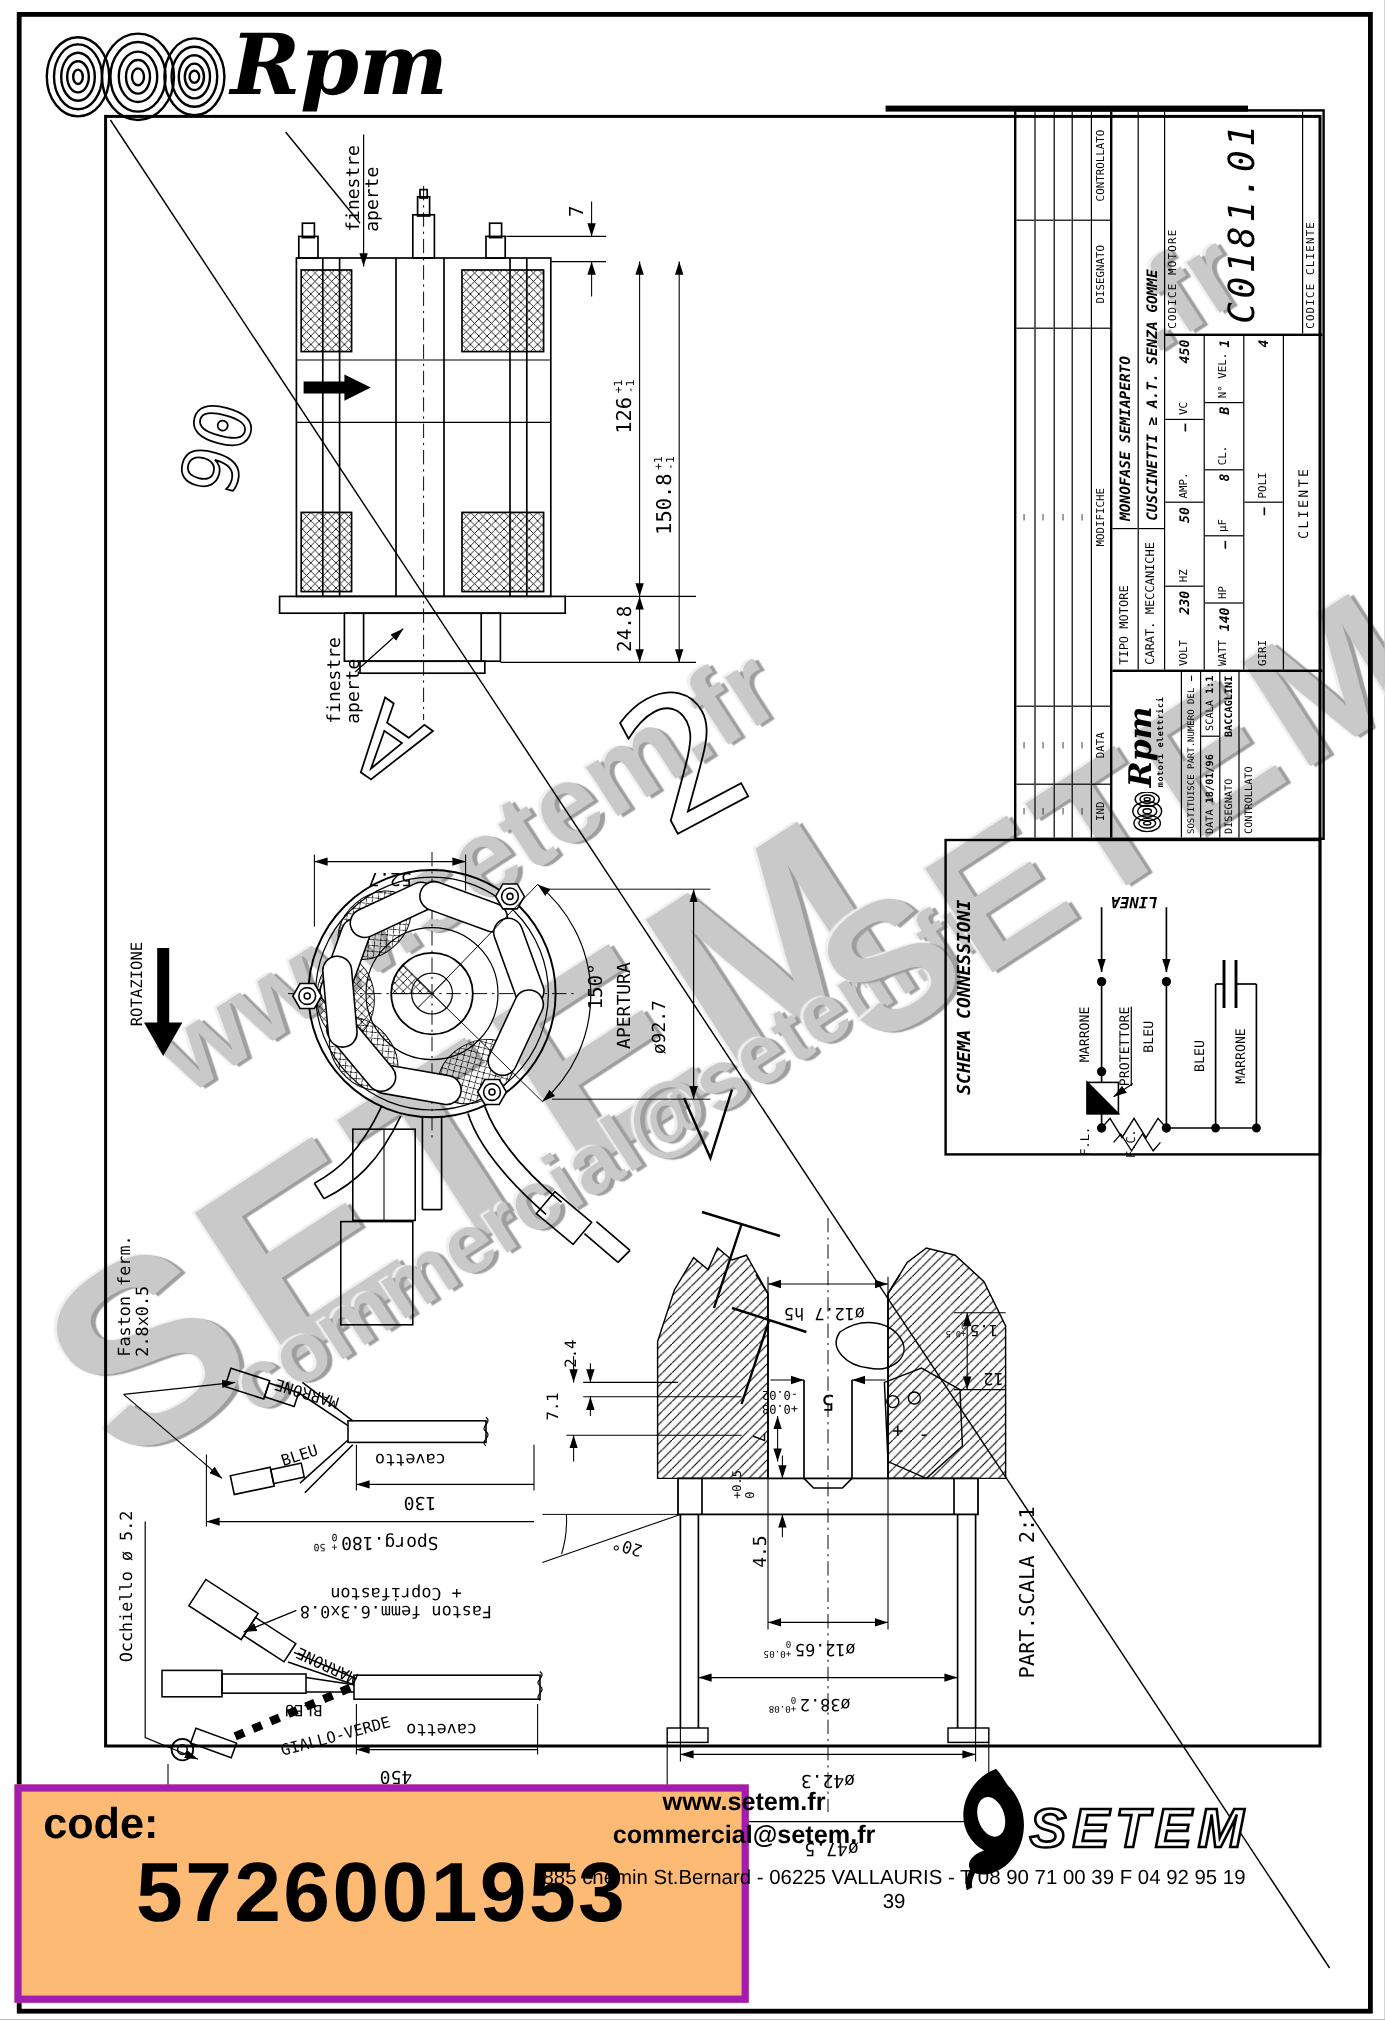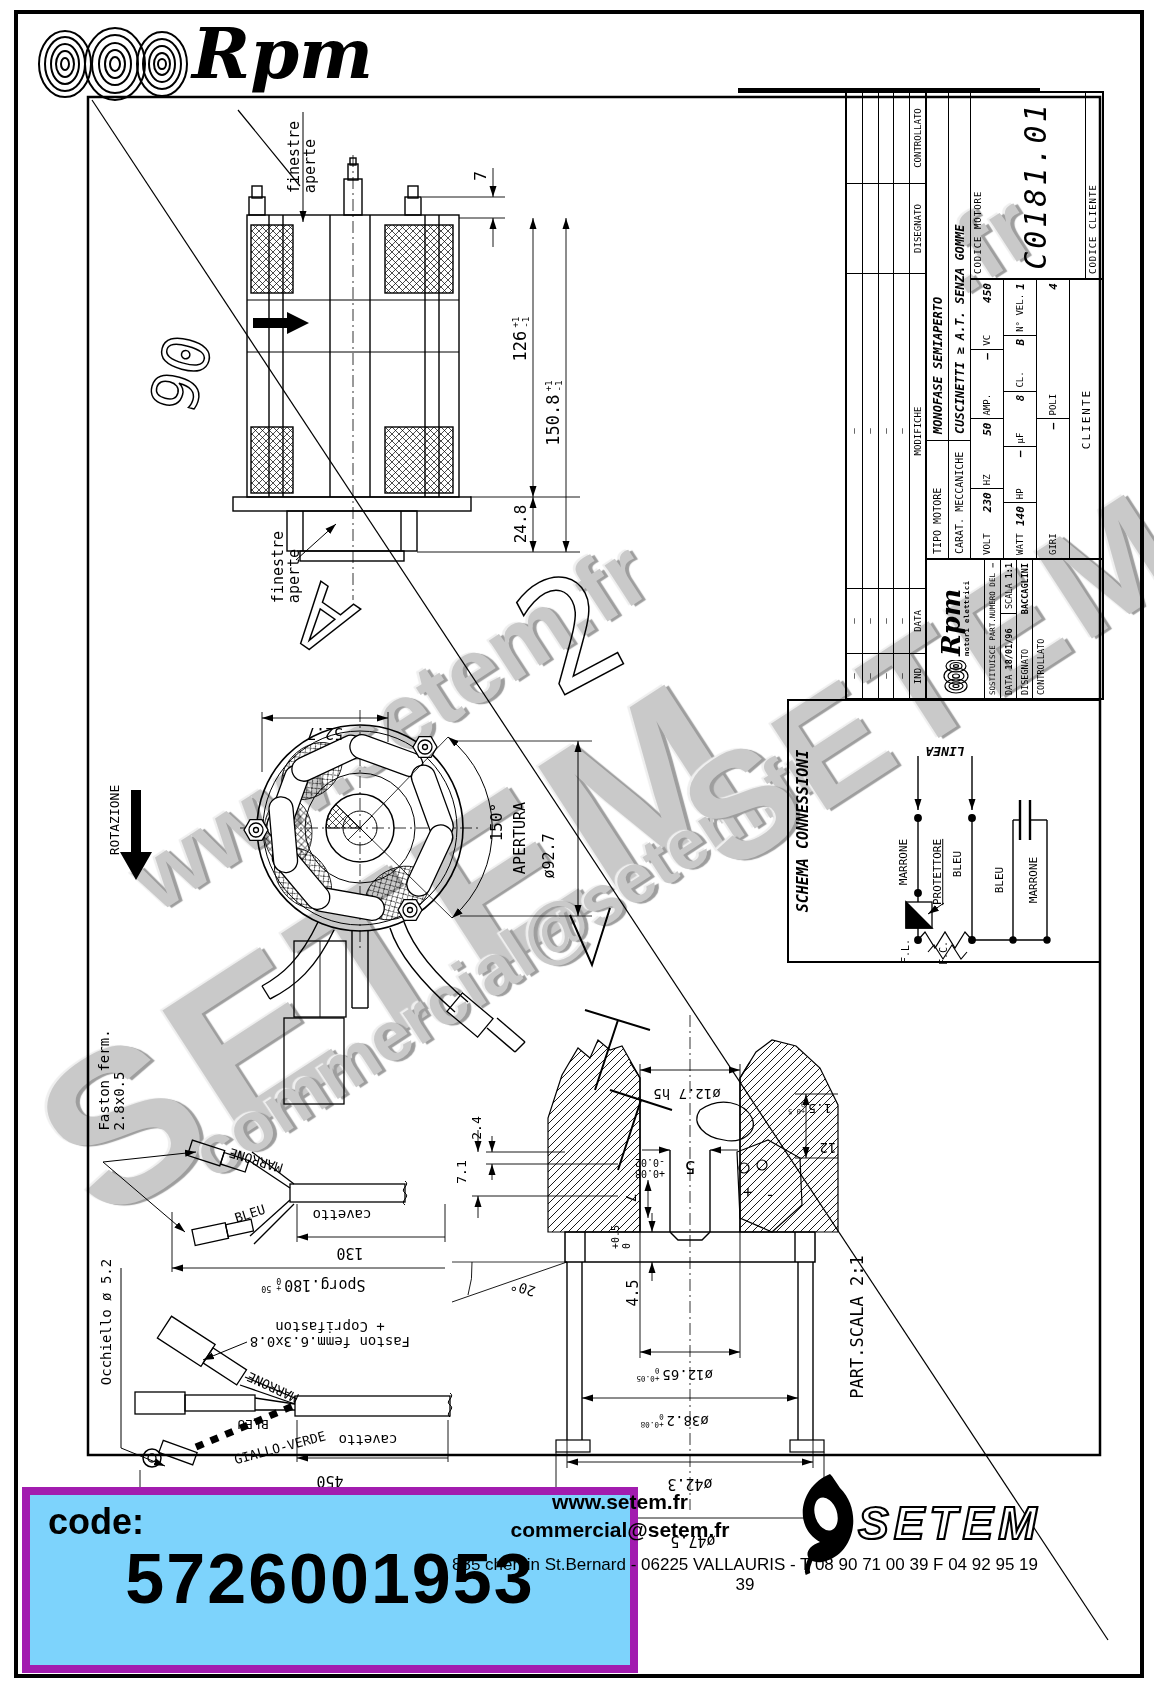--- a/index.html
+++ b/index.html
@@ -58,22 +58,22 @@
   .pair:last-child{border-right:none;}
   .pair .pk{font-size:9px;}
   .pair .pv{font-style:italic;font-weight:bold;font-size:11px;margin-left:auto;}
   .cliente-row{flex:1;display:flex;align-items:center;justify-content:center;font-size:11px;letter-spacing:2px;}
   .tb-code{flex:1;display:flex;flex-direction:column;}
   .cm-label{font-size:9px;padding:2px 4px;letter-spacing:1px;}
   .cm-value{flex:1;display:flex;align-items:center;justify-content:center;
       font-style:italic;font-size:30px;letter-spacing:3px;border-bottom:1px solid #000;}
   .cc-label{font-size:9px;padding:2px 4px;letter-spacing:1px;height:16px;}
   
-  .code-box{position:absolute;left:22px;top:1487px;width:600px;height:170px;border:8px solid #a21caf;
-      background:#7dd3fc;z-index:3;font-family:"Liberation Sans",sans-serif;}
+  .code-box{position:absolute;left:12px;top:1487px;width:600px;height:170px;border:6px solid #a21caf;
+      background:#fdba74;z-index:3;font-family:"Liberation Sans",sans-serif;}
   .code-label{position:absolute;left:18px;top:6px;font-size:36px;font-weight:bold;}
   .code-value{position:absolute;left:0;right:0;top:44px;text-align:center;font-size:70px;font-weight:bold;letter-spacing:2px;}
   .foot{position:absolute;z-index:3;font-family:"Liberation Sans",sans-serif;font-weight:bold;text-align:center;}
   .setem-text{position:absolute;left:858px;top:1496px;z-index:3;font-family:"Liberation Sans",sans-serif;
       font-style:italic;font-weight:bold;font-size:46px;letter-spacing:5px;color:#fff;
       -webkit-text-stroke:2.2px #000;z-index:3;}
   .schema-title{font-weight:bold;font-style:italic;}
 </style>
 </head>
 <body>

